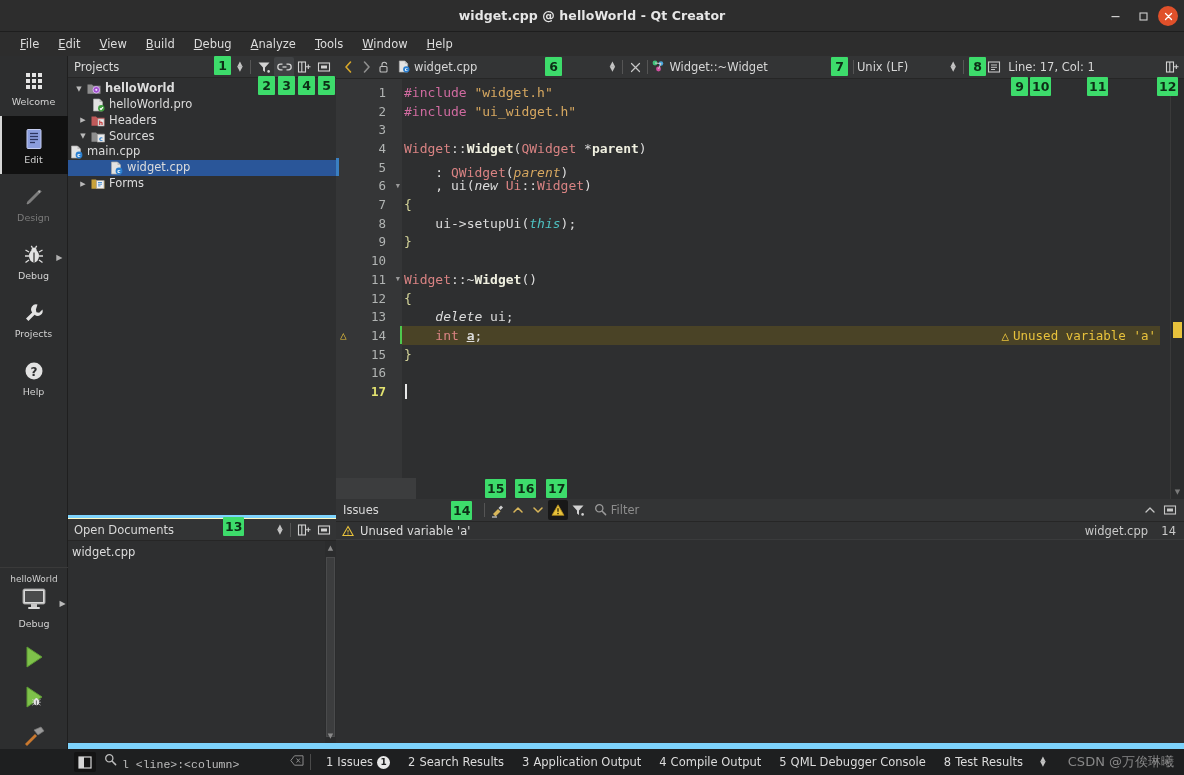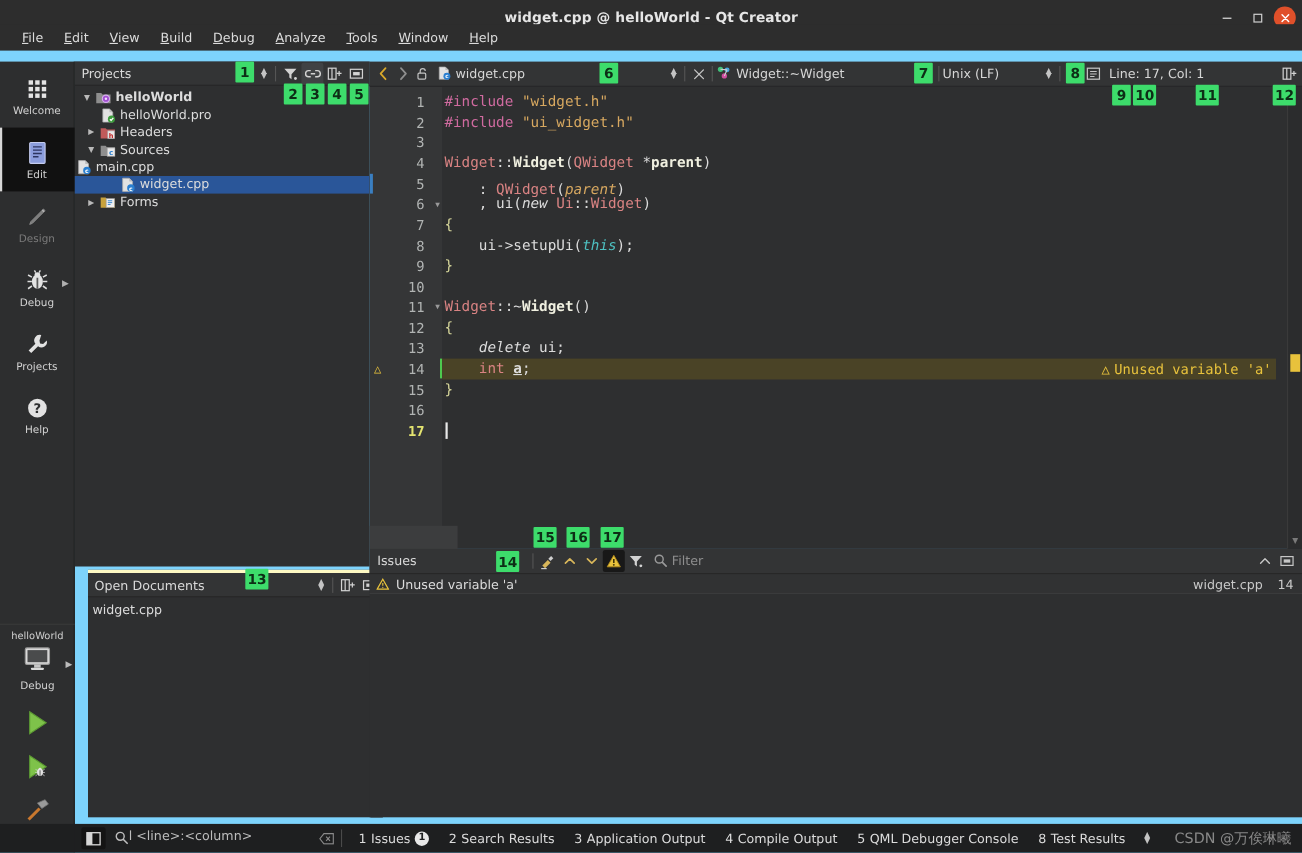--- a/index.html
+++ b/index.html
@@ -21,21 +21,21 @@
     color: #e6e6e6; font-size: 12.5px; font-weight: bold; letter-spacing: .1px;
   }
   .win-btns { position: absolute; right: 6px; top: 0; height: 32px; display: flex; align-items: center; gap: 2px; }
   .win-btn { width: 26px; height: 26px; display: flex; align-items: center; justify-content: center;
              color: #cfcfcf; font-size: 12px; border-radius: 13px; }
   .win-btn.close { background: #e0502a; color: #fff; width: 20px; height: 20px; font-size: 11px; }
   .win-btn svg { display:block; }
 
   
   .menubar {
-    position: absolute; left: 0; top: 22px; width: 1184px; height: 24px;
+    position: absolute; left: 0; top: 32px; width: 1184px; height: 24px;
     background: #2d2d2d; display: flex; align-items: center; padding-left: 12px; gap: 3px;
   }
   .menuitem { color: #dcdcdc; font-size: 11.5px; padding: 3px 8px; white-space: nowrap; }
   .menuitem u { text-decoration: underline; }
 
   
   .modebar {
     position: absolute; left: 0; top: 56px; width: 68px; height: 719px;
     background: #2d2e2f; border-right: 1px solid #1f1f1f;
     display: flex; flex-direction: column; align-items: center;
@@ -78,22 +78,22 @@
 
   .tree { padding-top: 3px; font-size: 11.5px; color: #dcdcdc; }
   .trow { height: 15.8px; display: flex; align-items: center; white-space: nowrap; }
   .trow.sel { background: #2a5699; }
   .twist { width: 14px; display:flex; align-items:center; justify-content:center; color:#b9b9b9; font-size: 7px; }
   .ticon { width: 16px; height: 14px; display:flex; align-items:center; justify-content:center; margin-right:3px;}
   .tlabel { line-height: 1; }
   .tlabel.bold { font-weight: bold; }
 
   
-  .opendocs { position: absolute; left: 80px; top: 518px; width: 268px; height: 225px; background: #2e2f30;
-              border-top: 3px solid #fef9c3; }
+  .opendocs { position: absolute; left: 68px; top: 518px; width: 268px; height: 225px; background: #2e2f30;
+              border-top: 1px solid #fef9c3; }
   .odlist { padding: 3px 0 0 2px; font-size: 11.5px; color: #dcdcdc; }
   .odrow { height: 16px; display:flex; align-items:center; padding-left:2px; }
   .odscroll { position:absolute; right:0; top:22px; bottom:0; width:11px; background:#2b2c2d; }
   .odthumb { position:absolute; left:1px; right:1px; top:16px; height:180px; background:#3c3d3e; border:1px solid #4a4b4c;}
   .sc-arrow { position:absolute; left:0; right:0; height:14px; display:flex;align-items:center;justify-content:center;color:#8a8a8a;font-size:7px;}
 
   
   .edtoolbar {
     position: absolute; left: 336px; top: 56px; width: 848px; height: 23px;
     background: #333435; display: flex; align-items: center; padding: 0 3px;
@@ -156,21 +156,21 @@
               border-bottom:1px solid #3a3b3c; background:#313233; }
   .issuerow .file { margin-left:auto; color:#c9c9c9; }
   .issuerow .lineno { width:36px; text-align:right; padding-right:8px; color:#c9c9c9; }
 
   
   .statusbar {
     position:absolute; left:68px; bottom:0; width:1116px; height:26px;
     background:#1e1f20; display:flex; align-items:center; padding-left:6px; gap:0px;
   }
   .sb-toggle { width:22px;height:20px;display:flex;align-items:center;justify-content:center;background:#141414;border-radius:2px; }
-  .locator { display:flex; align-items:flex-start; margin-left:8px; width:200px; }
+  .locator { display:flex; align-items:flex-end; gap:5px; margin-left:8px; width:200px;font-family:Liberation Mono, monospace; }
   .locator .ph { color:#bdbdbd; font-size:11.5px; }
   .locator .clr { margin-left:auto; color:#8b8b8b; }
   .sb-div { width:1px; height:16px; background:#4a4a4a; margin:0 6px; }
   .outbtn { display:flex; align-items:center; gap:4px; padding:0 9px; color:#dcdcdc; font-size:11.5px; white-space:nowrap; }
   .badge { width:13px;height:13px;border-radius:7px;background:#e8e8e8;color:#1e1f20;font-size:9px;
            display:flex;align-items:center;justify-content:center;font-weight:bold; }
   .watermark { position:absolute; right:10px; top:50%; transform:translateY(-50%);
                color:#9b9b9b; font-size:13px; opacity:.85; white-space:nowrap; }
 
   

